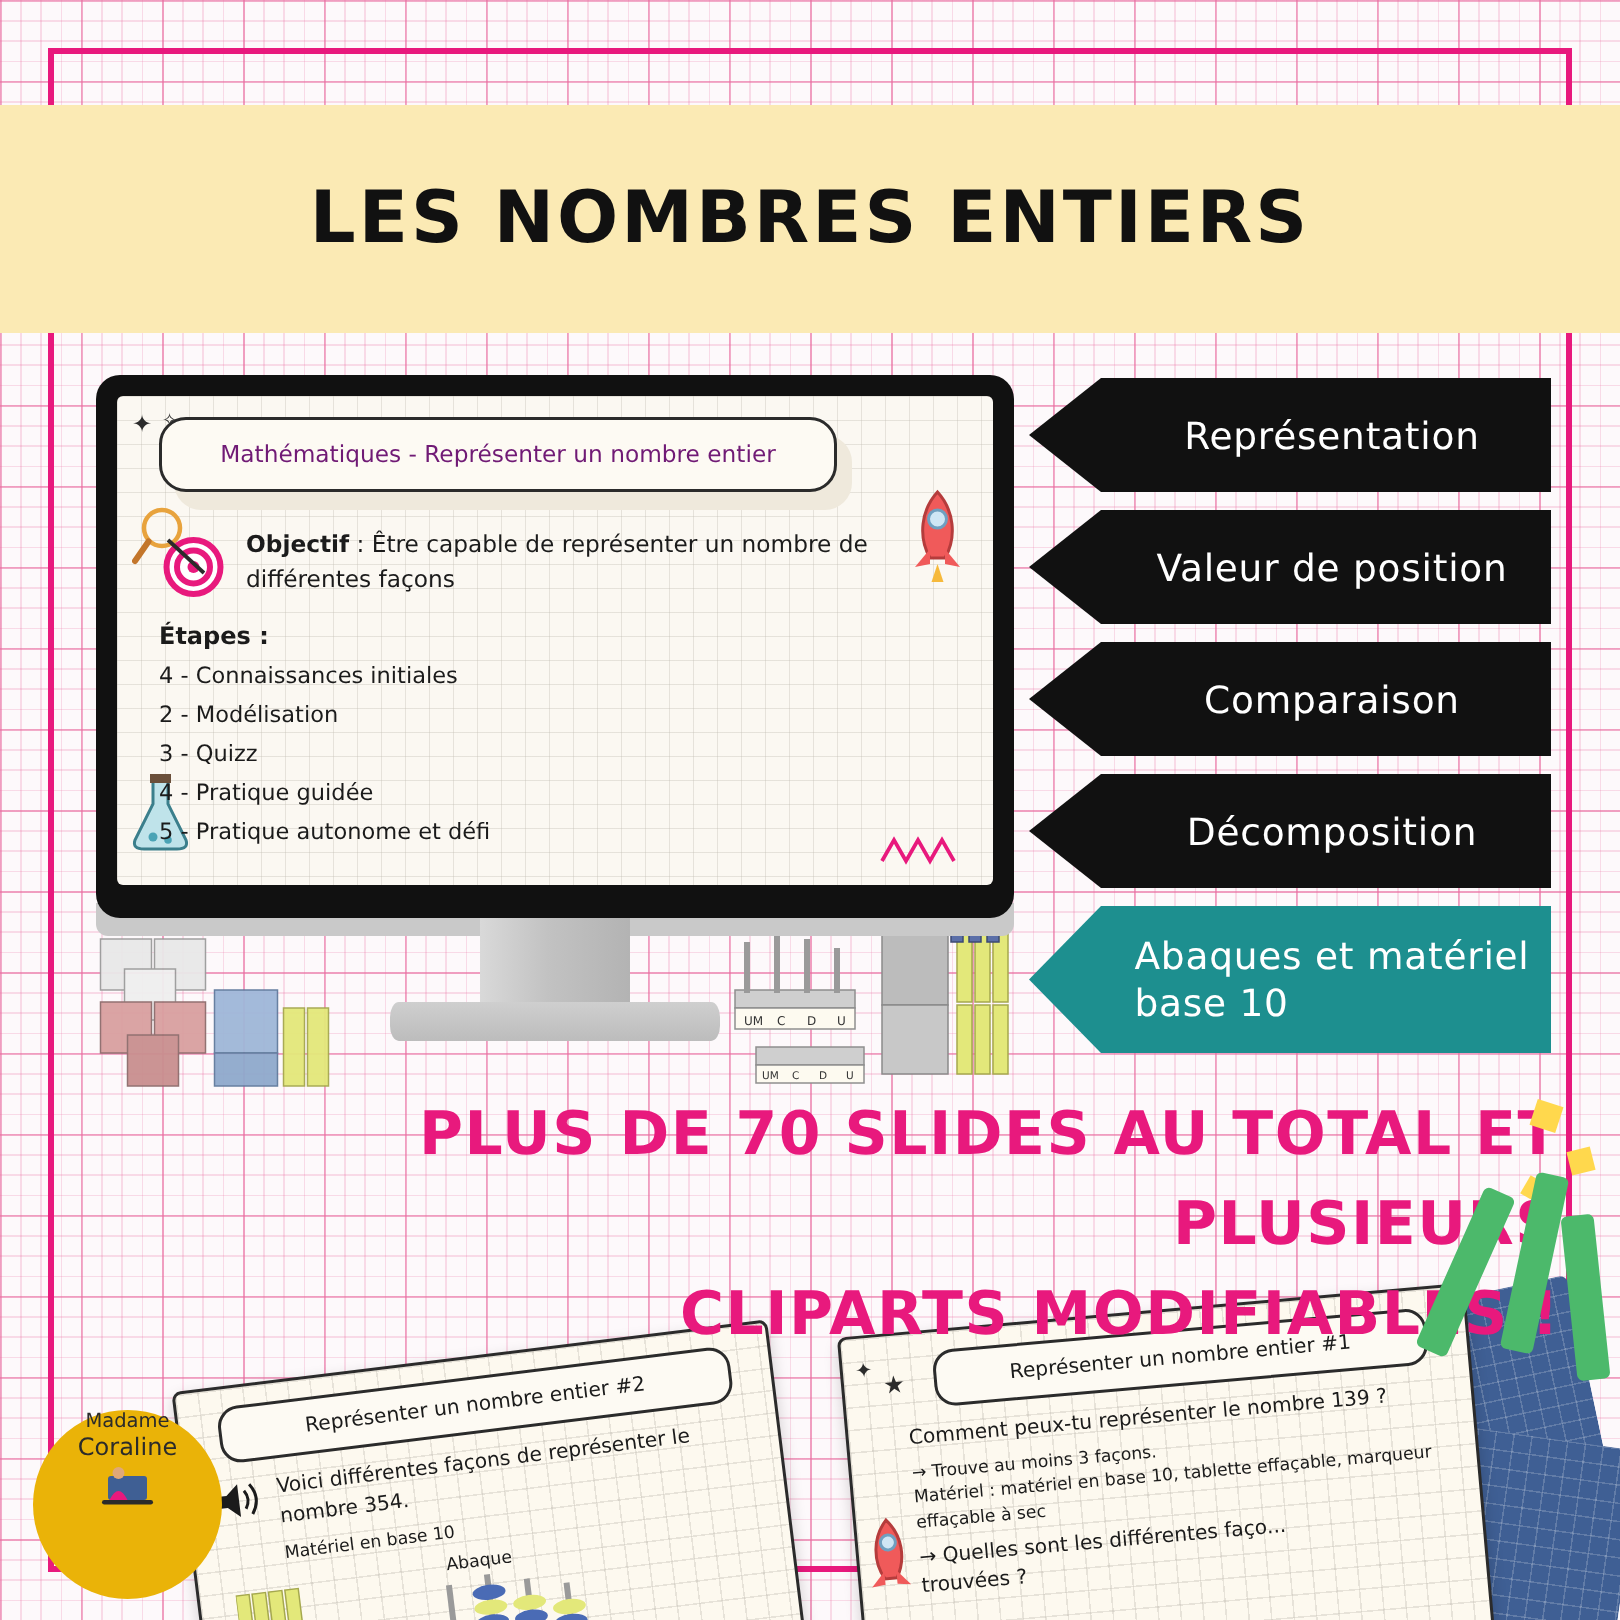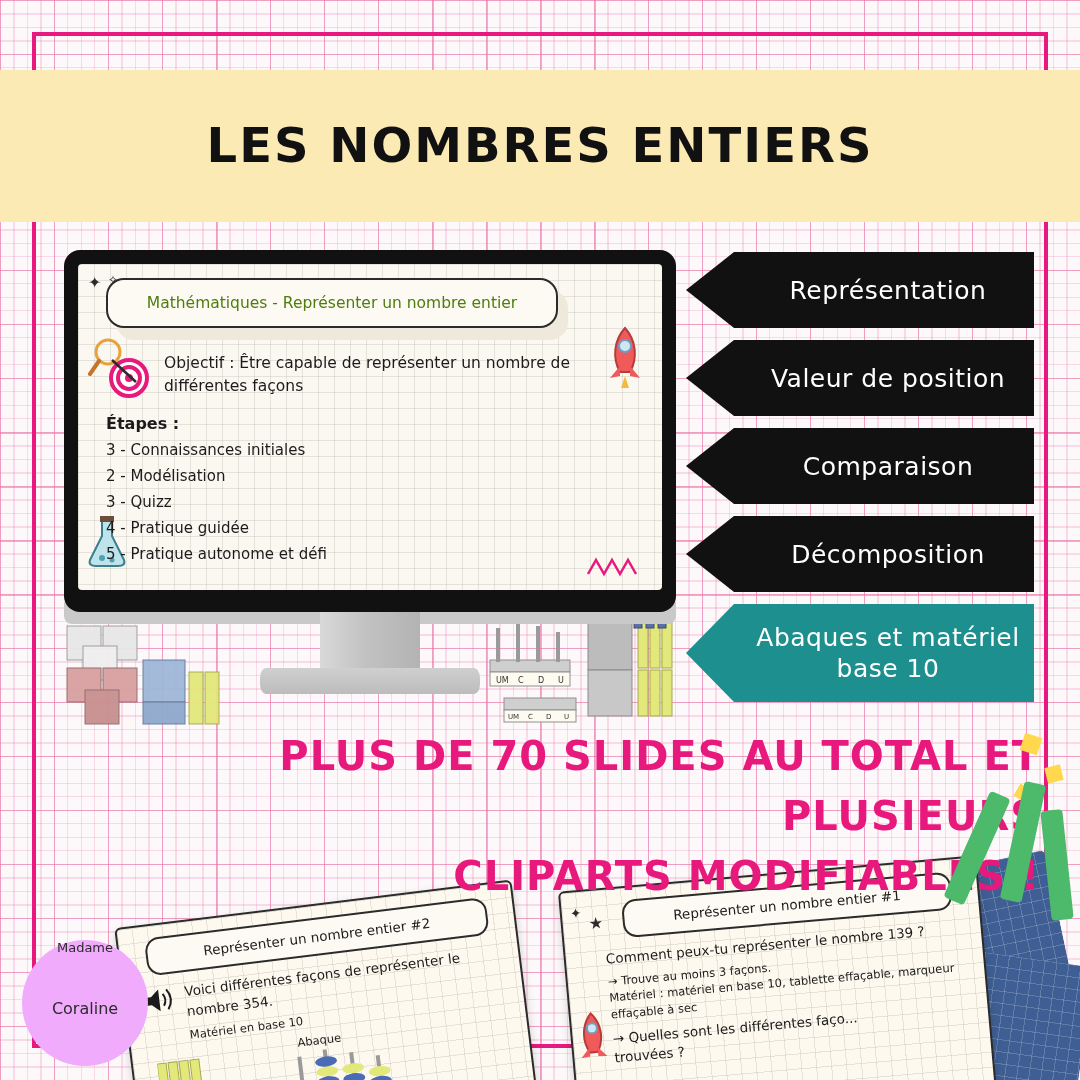--- a/index.html
+++ b/index.html
@@ -79,21 +79,21 @@
   }
   #slide-titlebar {
     position: absolute;
     left: 28px; top: 14px;
     width: 452px; height: 50px;
     background: #fdfaf3;
     border: 2px solid #2b2b2b;
     border-radius: 18px;
     display: flex; align-items: center; justify-content: center;
     font-size: 15.5px;
-    color: #4d7c0f;
+    color: #701a75;
     z-index: 3;
   }
   #slide-titlebar-shadow {
     position: absolute;
     left: 38px; top: 26px;
     width: 452px; height: 50px;
     background: #efe9dc;
     border-radius: 18px;
     z-index: 2;
   }
@@ -101,21 +101,21 @@
     position: absolute;
     left: 28px; top: 88px; right: 22px; bottom: 16px;
   }
   .obj-row { display: flex; align-items: flex-start; gap: 12px; }
   .target-icon { flex: 0 0 auto; margin-top: 2px; }
   .obj-text {
     font-size: 15.5px;
     color: #1b1b1b;
     line-height: 1.5;
   }
-  .obj-text b { font-weight: normal; }
+  .obj-text b { font-weight: bold; }
   .etapes-head { margin-top: 14px; font-size: 16px; font-weight: bold; color:#1b1b1b; }
   .etape { font-size: 15px; color: #1b1b1b; margin-top: 8px; }
   #stand-neck {
     position: absolute;
     left: 256px; top: 362px;
     width: 100px; height: 62px;
     background: linear-gradient(to right,#d9d9d9,#c2c2c2 45%,#b3b3b3);
   }
   #stand-base {
     position: absolute;
@@ -149,21 +149,20 @@
     background: #111;
     color: #fff;
     display: flex;
     align-items: center;
     justify-content: center;
     padding-left: 56px;
     padding-right: 0;
     font-size: 25px;
     letter-spacing: .5px;
     clip-path: polygon(48px 0, 100% 0, 100% 100%, 48px 100%, 0 50%);
-    text-align: center;
   }
   .tag.teal { background: #1d8f8f; height: 98px; line-height: 1.25; }
   .tag span { display: block; }
 
   
   #promo {
     position: absolute;
     left: 40px; right: 40px; top: 726px;
     text-align: center;
     z-index: 7;
@@ -229,24 +228,23 @@
     border-radius: 4px;
   }
   .confetti { position: absolute; background: #ffd84d; }
 
   
   #logo {
     position: absolute;
     left: 22px; top: 940px;
     width: 126px; height: 126px;
     border-radius: 50%;
-    background: #f0abfc;
+    background: #eab308;
     display: flex; flex-direction: column; align-items: center; justify-content: flex-start;
     z-index: 9;
-    gap: 44px;
   }
   #logo .l1 { font-size: 13px; color: #2b2b2b; }
   #logo .l2 { font-size: 16px; color: #2b2b2b; }
   #logo .icon { margin-top: 2px; }
 
   
   .deco { position: absolute; }
 </style>
 </head>
 <body>
@@ -359,21 +357,21 @@
             <circle cx="23" cy="24" r="18" fill="#fff" stroke="#e8197d" stroke-width="4"></circle>
             <circle cx="23" cy="24" r="11" fill="#fff" stroke="#e8197d" stroke-width="4"></circle>
             <circle cx="23" cy="24" r="4" fill="#e8197d"></circle>
             <line x1="6" y1="6" x2="30" y2="28" stroke="#2b2b2b" stroke-width="2.5"></line>
           </svg>
           <div class="obj-text">
             <b>Objectif</b><span> : Être capable de représenter un nombre de différentes façons</span>
           </div>
         </div>
         <div class="etapes-head">Étapes :</div>
-        <div class="etape">3 - Connaissances initiales</div>
+        <div class="etape">4 - Connaissances initiales</div>
         <div class="etape">2 - Modélisation</div>
         <div class="etape">3 - Quizz</div>
         <div class="etape">4 - Pratique guidée</div>
         <div class="etape">5 - Pratique autonome et défi</div>
       </div>
     </div>
   </div>
 </div>
 
 <div id="tags">

